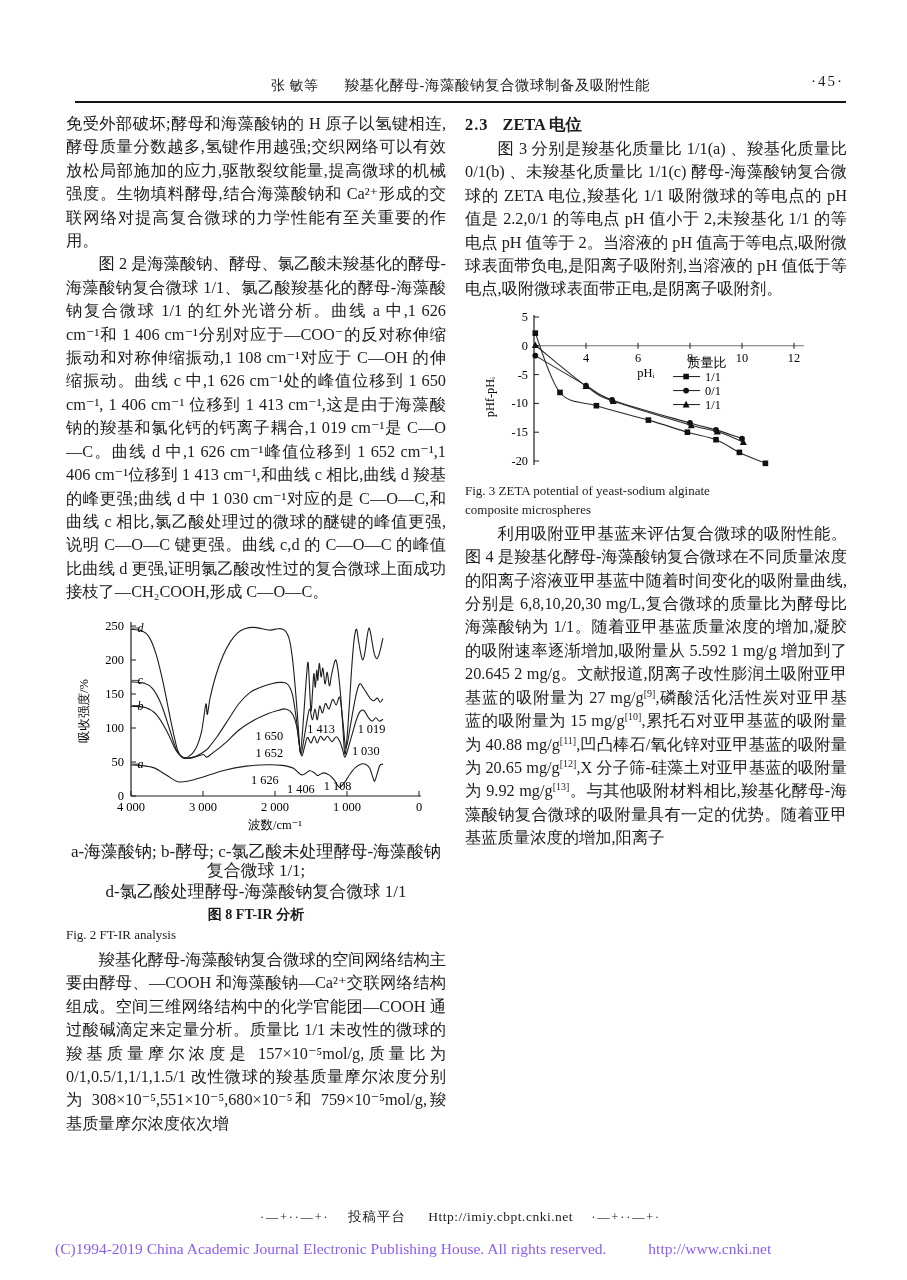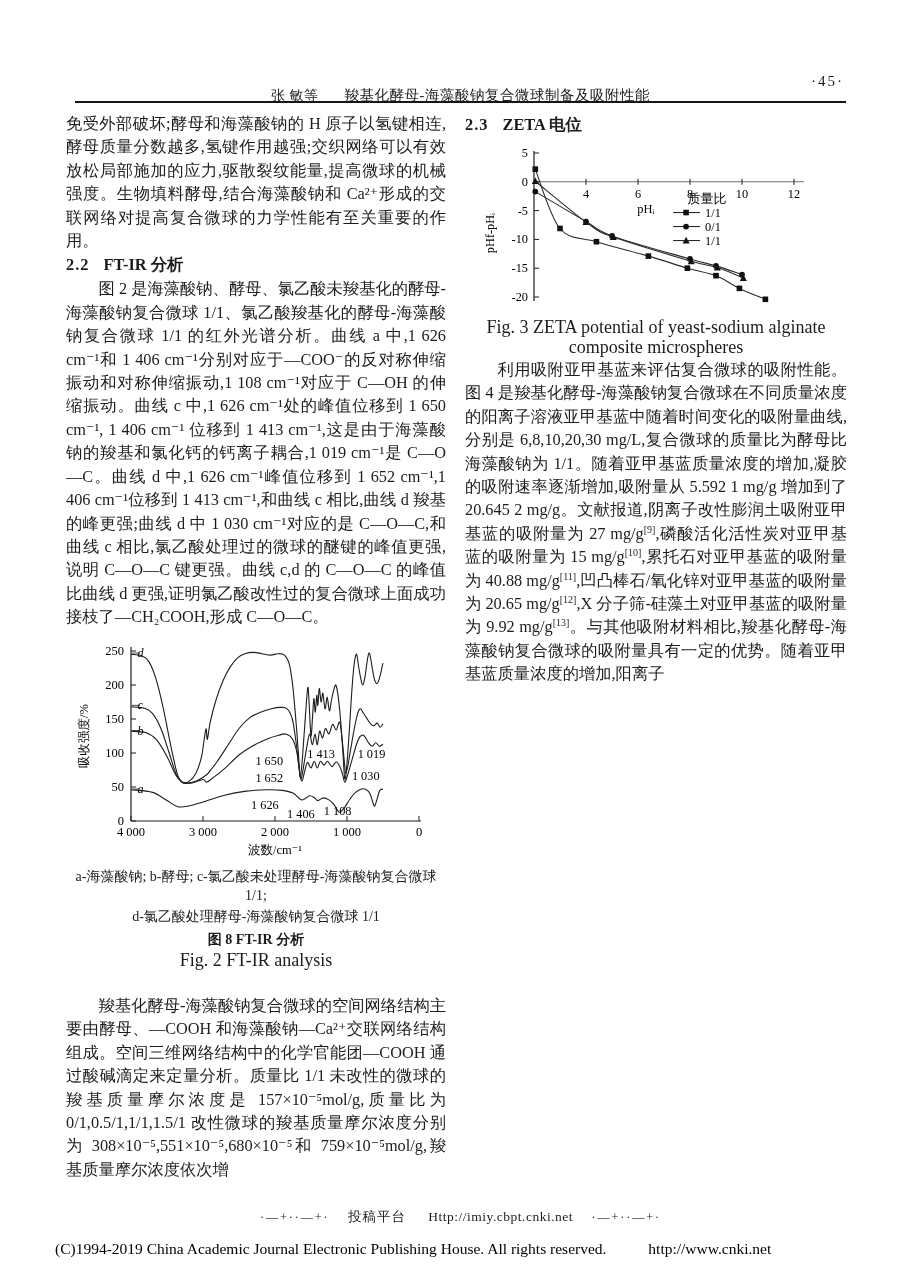--- a/index.html
+++ b/index.html
@@ -1,58 +1,55 @@
 <!DOCTYPE html>
 <html><head>
 <meta charset="utf-8">
 <style>
   html,body{margin:0;padding:0;}
   body{width:907px;height:1280px;background:#ffffff;position:relative;overflow:hidden;
        font-family:"Liberation Serif","DejaVu Serif",serif;color:#1c1c1c;}
   .header{position:absolute;left:75px;top:70px;width:771px;height:30px;}
-  .header-center{position:absolute;left:0;right:0;top:16px;text-align:center;font-size:14.5px;letter-spacing:.5px;}
+  .header-center{position:absolute;left:0;right:0;top:6px;text-align:center;font-size:14.5px;letter-spacing:.5px;}
   .authors{font-size:14px;margin-right:26px;}
   .pageno{position:absolute;right:2px;top:3px;font-size:15px;font-weight:normal;letter-spacing:2px;}
   .header-rule{position:absolute;left:75px;top:101px;width:771px;border-top:2.6px solid #151515;}
   .col{position:absolute;top:112px;width:380px;}
   .col-left{left:66px;}
   .col-right{left:465px;width:382px;}
   .para{font-size:16.3px;line-height:23.4px;text-align:justify;margin:0;}
   .indent{text-indent:2em;}
   .h-sec{font-size:16.4px;font-weight:bold;line-height:25px;margin:0;}
   .h-sec .h-num{margin-right:14px;letter-spacing:1px;}
   sup{font-size:10px;line-height:0;}
   .figure{text-align:center;margin:4px 0 2px 0;}
   .figwrap{display:inline-block;}
-  .cap-legend{font-size:14px;line-height:19px;text-align:center;margin:2px 0 0 0;}
+  .cap-legend{font-size:17px;line-height:19px;text-align:center;margin:2px 0 0 0;}
   .cap-zh{font-size:14px;font-weight:bold;text-align:center;margin:3px 0 0 0;line-height:21px;}
-  .cap-en{font-size:18px;text-align:center;margin:1px 0 0 0;line-height:18.5px;}
+  .cap-en{font-size:13px;text-align:left;margin:1px 0 0 0;line-height:18.5px;}
   .footer{position:absolute;left:75px;top:1192px;width:771px;text-align:center;font-size:13.5px;letter-spacing:1px;margin-top:16px;}
   .footer .orn{font-size:12px;letter-spacing:2px;color:#222;margin:0 14px;}
   .footer .furl{letter-spacing:.5px;}
-  .copyright{position:absolute;left:55px;top:1240px;width:830px;font-size:15.5px;color:#000000;}
+  .copyright{position:absolute;left:55px;top:1240px;width:830px;font-size:15.5px;color:#8b5cf6;}
   .copyright .curl{margin-left:38px;}
   svg text{font-family:"Liberation Serif","DejaVu Serif",serif;}
 </style>
 </head>
 <body>
 
 <div class="header">
   <div class="header-center">
     <span class="authors">张  敏等</span><span>羧基化酵母-海藻酸钠复合微球制备及吸附性能</span>
   </div>
   <span class="pageno">·45·</span>
 </div>
 <div class="header-rule"></div>
 
 <div class="col col-left">
   <p class="para">免受外部破坏;酵母和海藻酸钠的 H 原子以氢键相连,酵母质量分数越多,氢键作用越强;交织网络可以有效放松局部施加的应力,驱散裂纹能量,提高微球的机械强度。生物填料酵母,结合海藻酸钠和 Ca²⁺形成的交联网络对提高复合微球的力学性能有至关重要的作用。</p>
-  <p class="h-sec">
-    <span class="h-num">2.2</span><span>FT-IR 分析</span>
-  </p>
   <p class="para indent">图 2 是海藻酸钠、酵母、氯乙酸未羧基化的酵母-海藻酸钠复合微球 1/1、氯乙酸羧基化的酵母-海藻酸钠复合微球 1/1 的红外光谱分析。曲线 a 中,1 626 cm⁻¹和 1 406 cm⁻¹分别对应于—COO⁻的反对称伸缩振动和对称伸缩振动,1 108 cm⁻¹对应于 C—OH 的伸缩振动。曲线 c 中,1 626 cm⁻¹处的峰值位移到 1 650 cm⁻¹, 1 406 cm⁻¹ 位移到 1 413 cm⁻¹,这是由于海藻酸钠的羧基和氯化钙的钙离子耦合,1 019 cm⁻¹是 C—O—C。曲线 d 中,1 626 cm⁻¹峰值位移到 1 652 cm⁻¹,1 406 cm⁻¹位移到 1 413 cm⁻¹,和曲线 c 相比,曲线 d 羧基的峰更强;曲线 d 中 1 030 cm⁻¹对应的是 C—O—C,和曲线 c 相比,氯乙酸处理过的微球的醚键的峰值更强,说明 C—O—C 键更强。曲线 c,d 的 C—O—C 的峰值比曲线 d 更强,证明氯乙酸改性过的复合微球上面成功接枝了—CH₂COOH,形成 C—O—C。</p>
 
   <div class="figure">
     <div class="figwrap">
       <svg id="fig2-svg" width="362" height="228" viewBox="0 0 362 228">
           <line x1="56" y1="14" x2="56" y2="188" stroke="#1d1d1d" stroke-width="1.2"></line>
           <line x1="56" y1="188" x2="346" y2="188" stroke="#1d1d1d" stroke-width="1.2"></line>
           <line x1="56" y1="188" x2="61" y2="188" stroke="#1d1d1d" stroke-width="1"></line>
           <text x="49" y="192" text-anchor="end" font-size="12.5">0</text>
           <line x1="56" y1="154" x2="61" y2="154" stroke="#1d1d1d" stroke-width="1"></line>
@@ -98,27 +95,28 @@
           <text x="225.92" y="185.28" text-anchor="middle" font-size="12.3">1 406</text>
           <text x="262.64" y="181.88" text-anchor="middle" font-size="12.3">1 108</text>
         </svg>
     </div>
     <p class="cap-legend">a-海藻酸钠; b-酵母; c-氯乙酸未处理酵母-海藻酸钠复合微球 1/1;</p>
     <p class="cap-legend">d-氯乙酸处理酵母-海藻酸钠复合微球 1/1</p>
     <p class="cap-zh">图 8  FT-IR 分析</p>
     <p class="cap-en">Fig. 2  FT-IR analysis</p>
   </div>
 
-  <p class="para indent" style="margin-top:25px;">羧基化酵母-海藻酸钠复合微球的空间网络结构主要由酵母、—COOH 和海藻酸钠—Ca²⁺交联网络结构组成。空间三维网络结构中的化学官能团—COOH 通过酸碱滴定来定量分析。质量比 1/1 未改性的微球的羧基质量摩尔浓度是 157×10⁻⁵mol/g,质量比为 0/1,0.5/1,1/1,1.5/1 改性微球的羧基质量摩尔浓度分别为 308×10⁻⁵,551×10⁻⁵,680×10⁻⁵和 759×10⁻⁵mol/g,羧基质量摩尔浓度依次增</p>
+  <p class="para indent" style="margin-top:4px;">羧基化酵母-海藻酸钠复合微球的空间网络结构主要由酵母、—COOH 和海藻酸钠—Ca²⁺交联网络结构组成。空间三维网络结构中的化学官能团—COOH 通过酸碱滴定来定量分析。质量比 1/1 未改性的微球的羧基质量摩尔浓度是 157×10⁻⁵mol/g,质量比为 0/1,0.5/1,1/1,1.5/1 改性微球的羧基质量摩尔浓度分别为 308×10⁻⁵,551×10⁻⁵,680×10⁻⁵和 759×10⁻⁵mol/g,羧基质量摩尔浓度依次增</p>
 </div>
 
 <div class="col col-right">
   <p class="h-sec">
     <span class="h-num">2.3</span><span>ZETA 电位</span>
   </p>
+  <p class="para indent">图 3 分别是羧基化质量比 1/1(a) 、羧基化质量比 0/1(b) 、未羧基化质量比 1/1(c) 酵母-海藻酸钠复合微球的 ZETA 电位,羧基化 1/1 吸附微球的等电点的 pH 值是 2.2,0/1 的等电点 pH 值小于 2,未羧基化 1/1 的等电点 pH 值等于 2。当溶液的 pH 值高于等电点,吸附微球表面带负电,是阳离子吸附剂,当溶液的 pH 值低于等电点,吸附微球表面带正电,是阴离子吸附剂。</p>
 
   <div class="figure">
     <div class="figwrap">
       <svg id="fig3-svg" width="352" height="172" viewBox="0 0 352 172">
           <line x1="54" y1="10" x2="54" y2="160" stroke="#1d1d1d" stroke-width="1.2"></line>
           <line x1="54" y1="40.8" x2="324" y2="40.8" stroke="#6e6e6e" stroke-width="1.1"></line>
           <line x1="54" y1="12" x2="59" y2="12" stroke="#1d1d1d" stroke-width="1"></line>
           <text x="48" y="16" text-anchor="end" font-size="12.3">5</text>
           <line x1="54" y1="40.8" x2="59" y2="40.8" stroke="#1d1d1d" stroke-width="1"></line>
           <text x="48" y="44.8" text-anchor="end" font-size="12.3">0</text>

